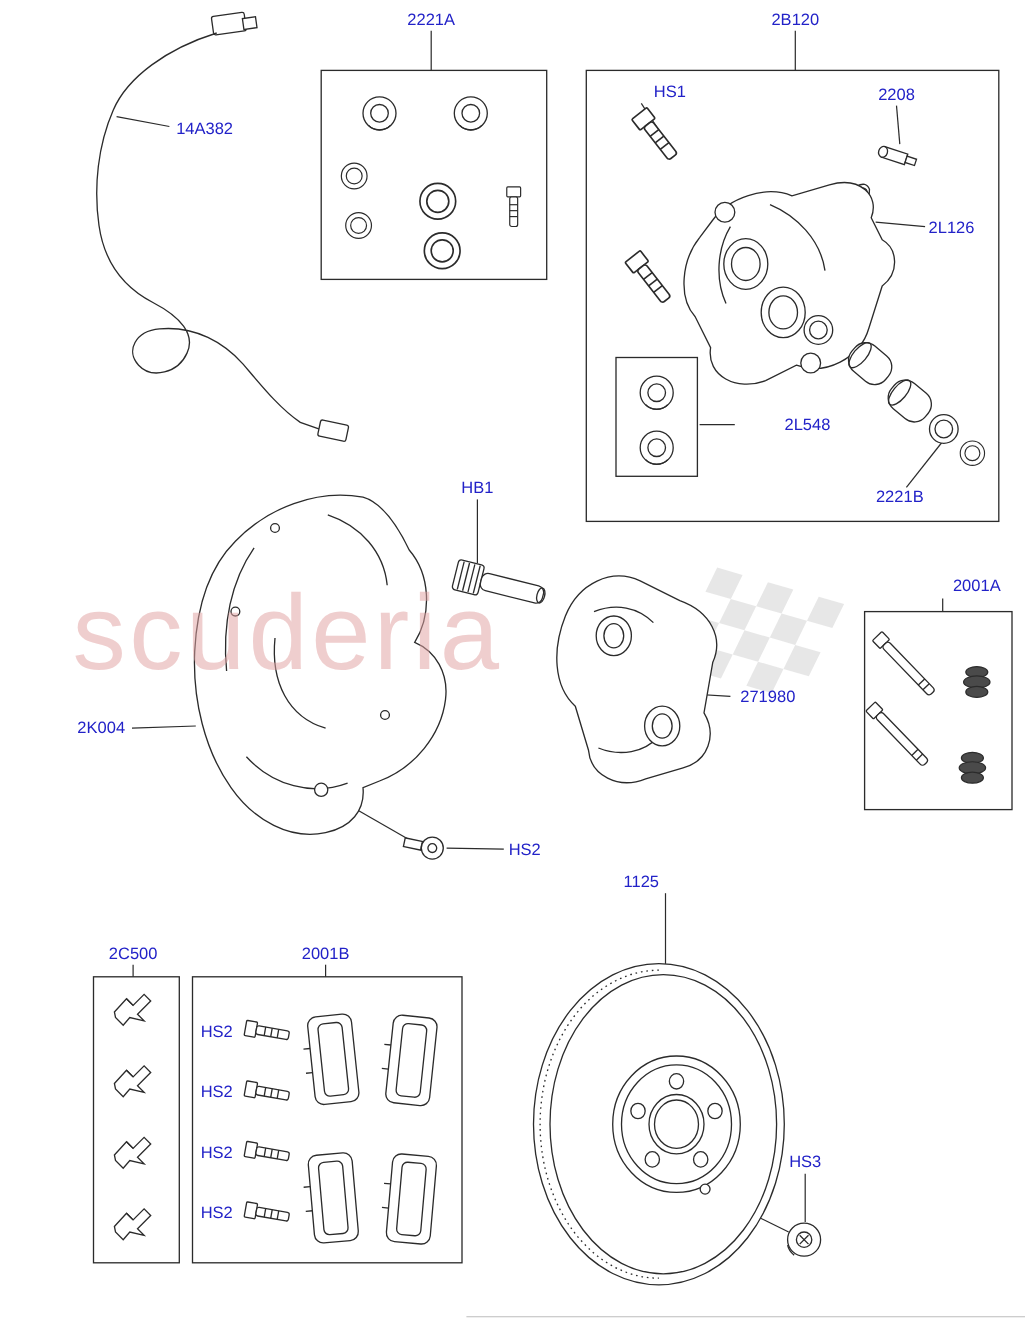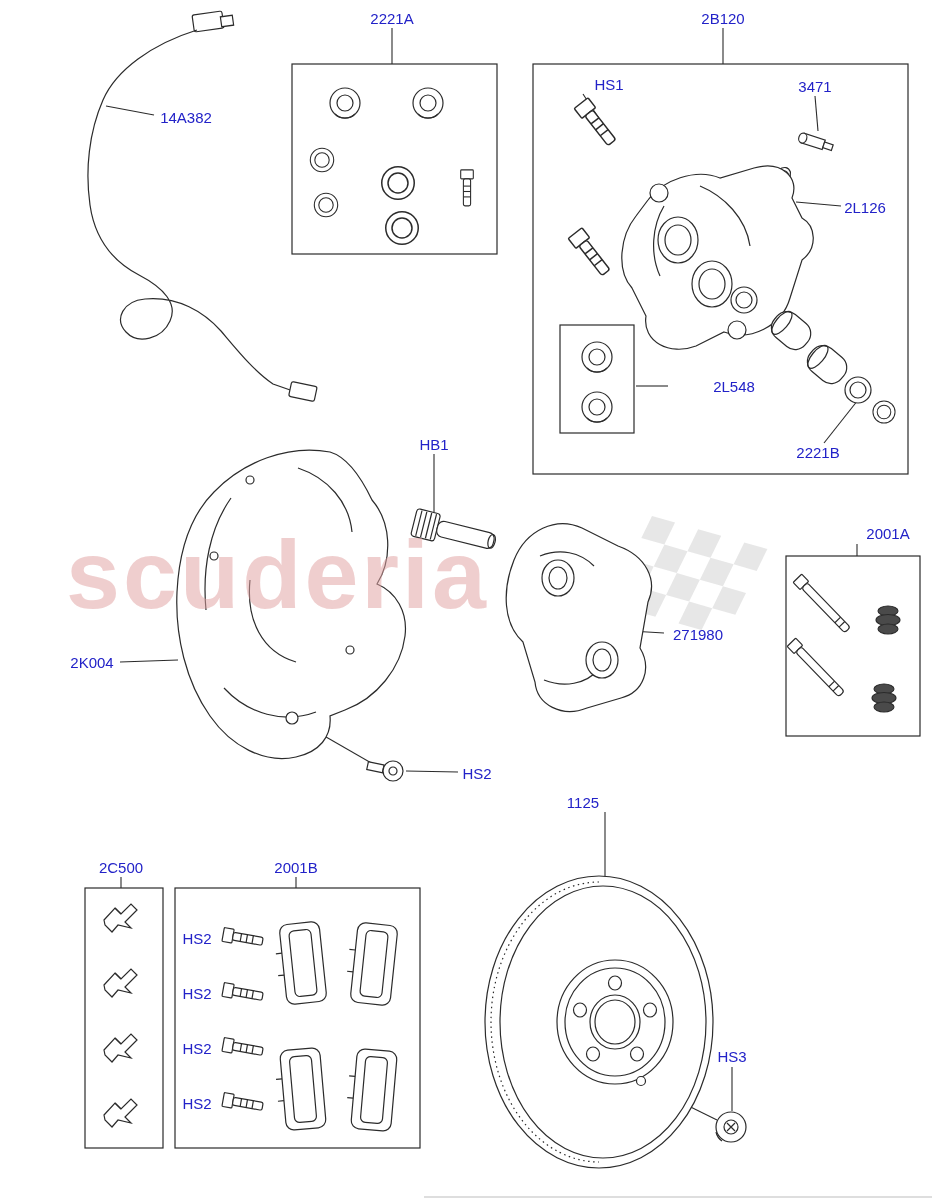--- a/index.html
+++ b/index.html
@@ -11,21 +11,21 @@
   .ln{stroke:#2b2b2b;stroke-width:1.1;fill:none;}
   .thin{stroke:#bdbdbd;stroke-width:1;fill:none;}
   .box{stroke:#2b2b2b;stroke-width:1.2;fill:none;}
   .pt{stroke:#2b2b2b;stroke-width:1.2;fill:#ffffff;}
   .pt-n{stroke:#2b2b2b;stroke-width:1.2;fill:none;}
   .dark{stroke:#2b2b2b;stroke-width:1.1;fill:#4a4a4a;}
 
   
   .wm{position:absolute;z-index:2;pointer-events:none;color:var(--color-watermark,#e2a3a3);
       white-space:nowrap;line-height:1;}
-  .wm-title{left:66px;top:526px;font-size:97px;font-weight:700;letter-spacing:3px;opacity:.52;}
+  .wm-title{left:66px;top:526px;font-size:97px;font-weight:400;letter-spacing:3px;opacity:.52;}
   .wm-sub{left:104px;top:648px;font-size:28px;font-weight:400;letter-spacing:27px;opacity:.38;}
 
   
   .labels{position:absolute;inset:0;z-index:3;border-radius:28px;}
   .plabel{position:absolute;transform:translate(-50%,-50%);font-size:15px;
           color:var(--color-label,#2222c8);white-space:nowrap;}
 </style>
 </head>
 <body>
 
@@ -268,21 +268,21 @@
     </g>
   </svg>
 
   <div class="wm wm-title">scuderia</div>
 
   <div class="labels">
     <div class="plabel" style="left:392px;top:18px">2221A</div>
     <div class="plabel" style="left:723px;top:18px">2B120</div>
     <div class="plabel" style="left:186px;top:117px">14A382</div>
     <div class="plabel" style="left:609px;top:84px">HS1</div>
-    <div class="plabel" style="left:815px;top:86px">3471</div>
+    <div class="plabel" style="left:815px;top:86px">2208</div>
     <div class="plabel" style="left:865px;top:207px">2L126</div>
     <div class="plabel" style="left:734px;top:386px">2L548</div>
     <div class="plabel" style="left:818px;top:452px">2221B</div>
     <div class="plabel" style="left:434px;top:444px">HB1</div>
     <div class="plabel" style="left:888px;top:533px">2001A</div>
     <div class="plabel" style="left:92px;top:662px">2K004</div>
     <div class="plabel" style="left:698px;top:634px">271980</div>
     <div class="plabel" style="left:477px;top:773px">HS2</div>
     <div class="plabel" style="left:121px;top:867px">2C500</div>
     <div class="plabel" style="left:296px;top:867px">2001B</div>

